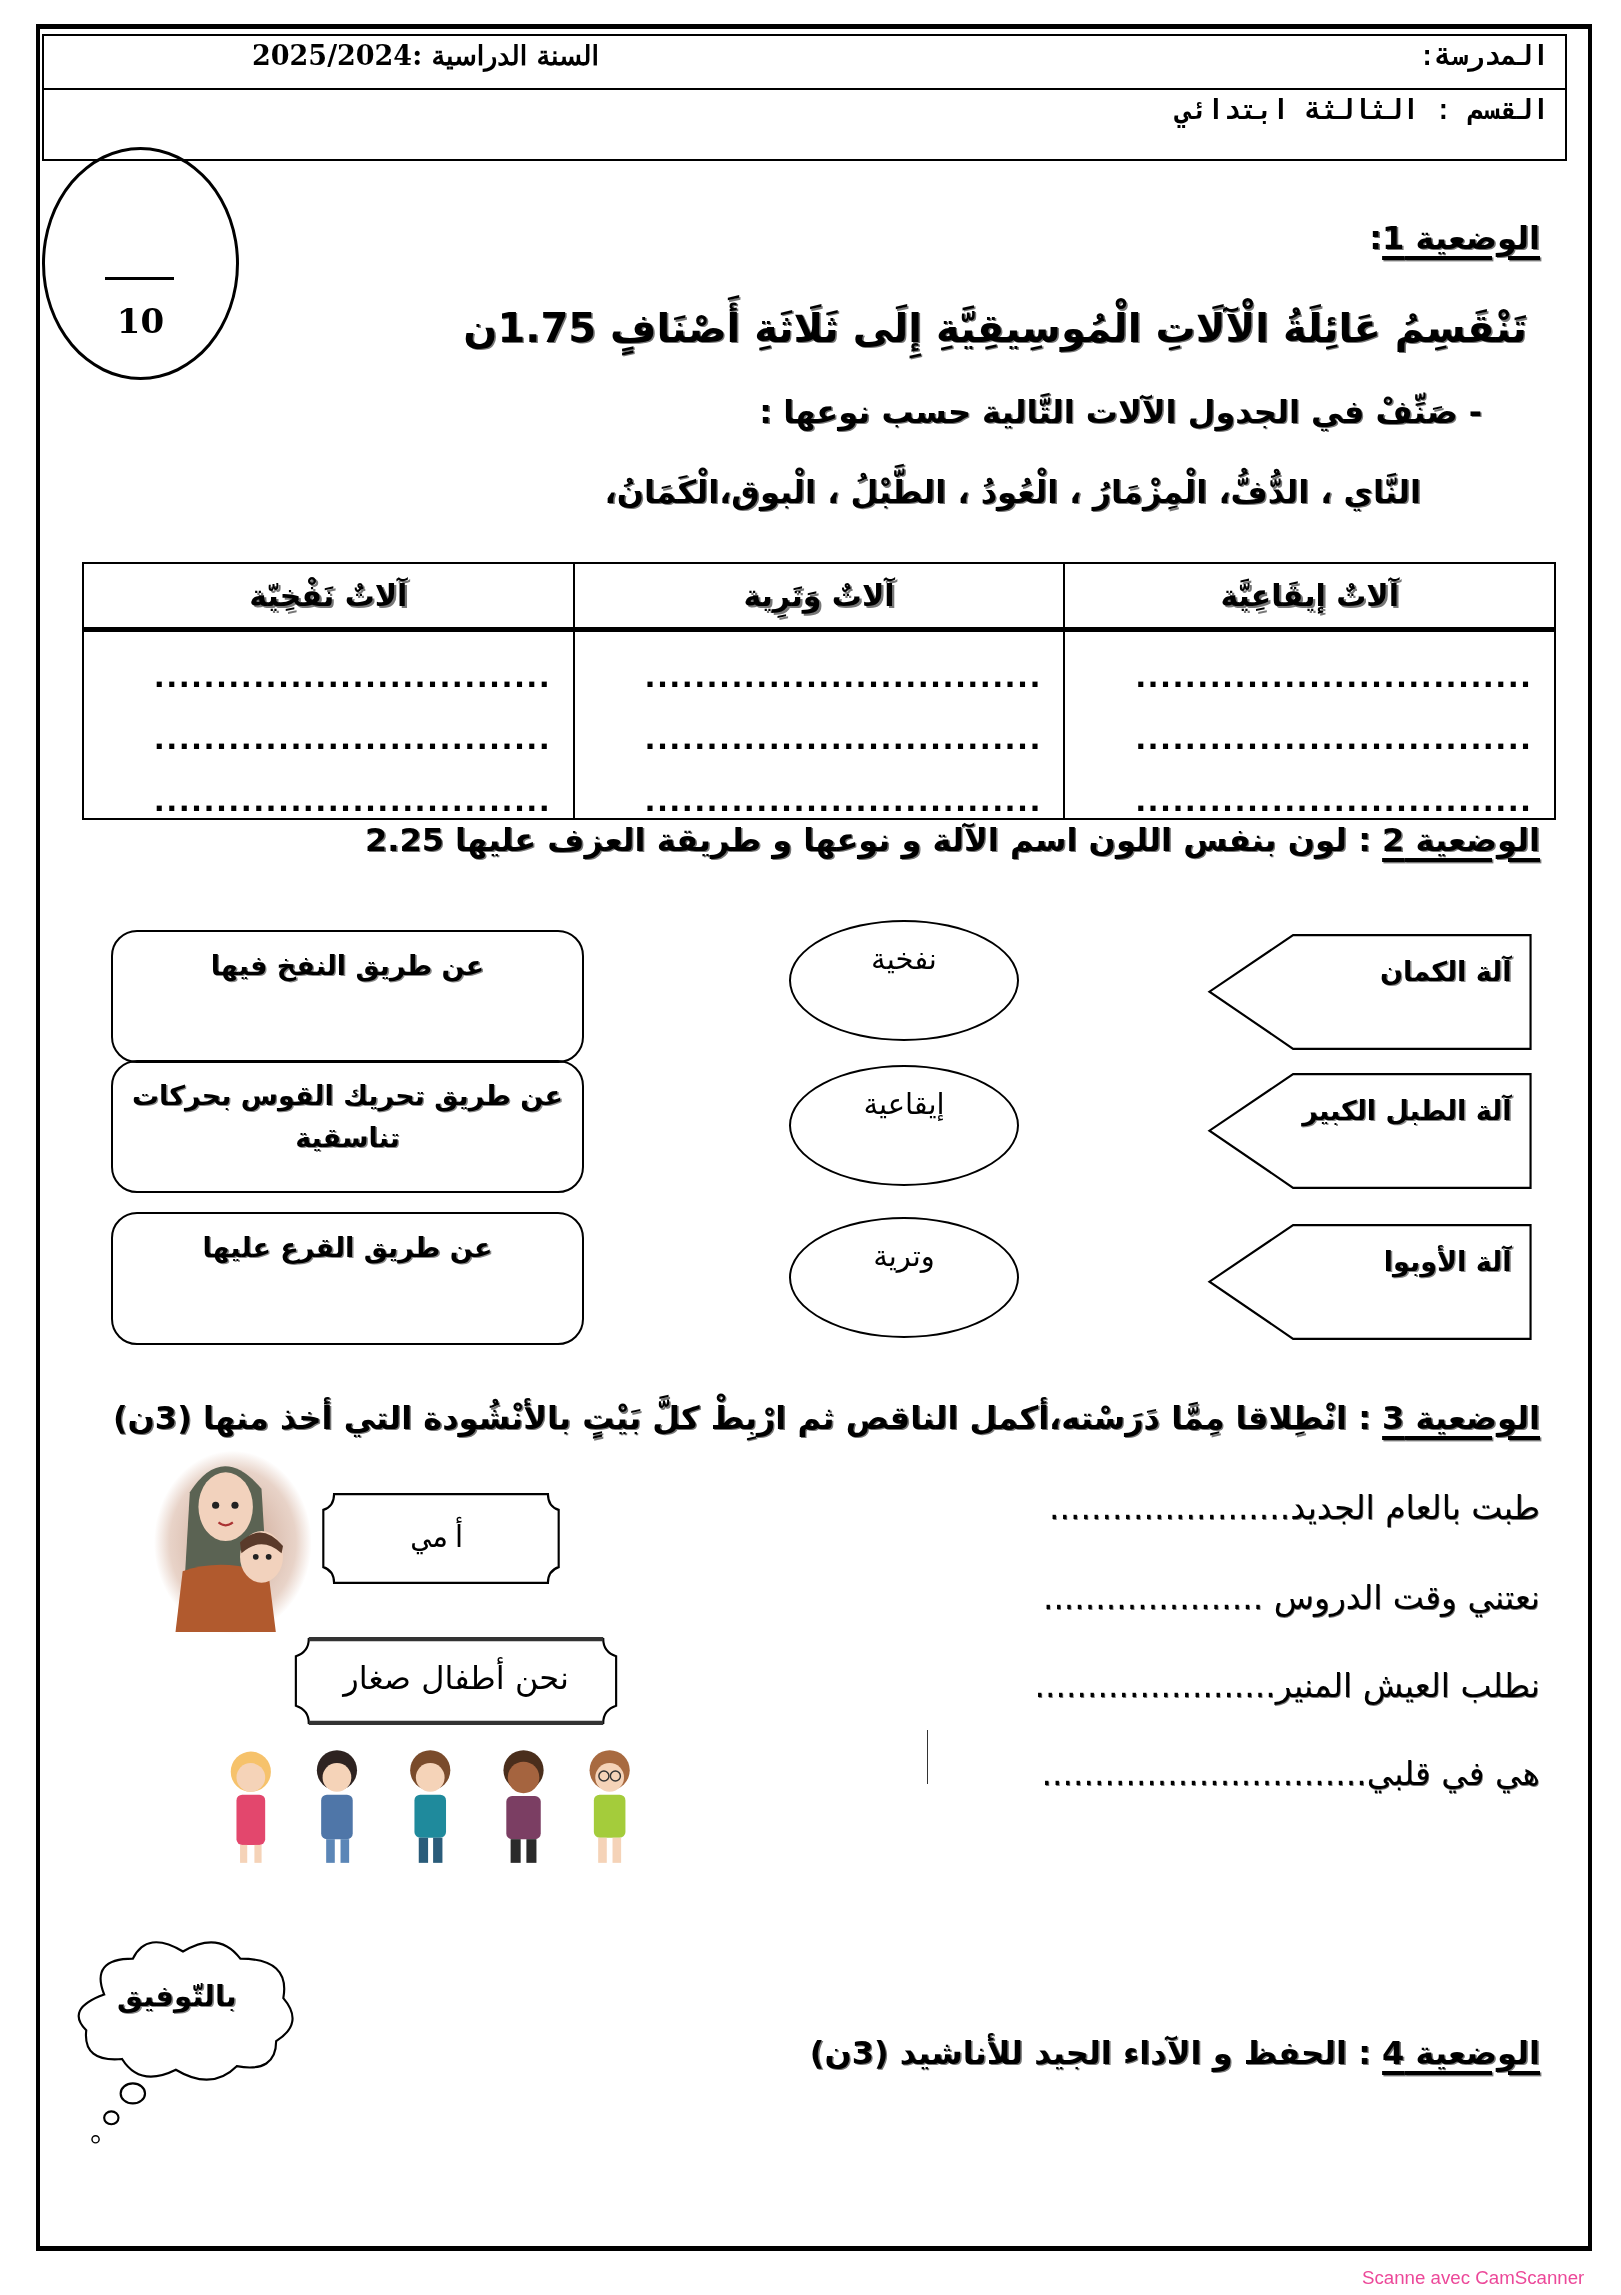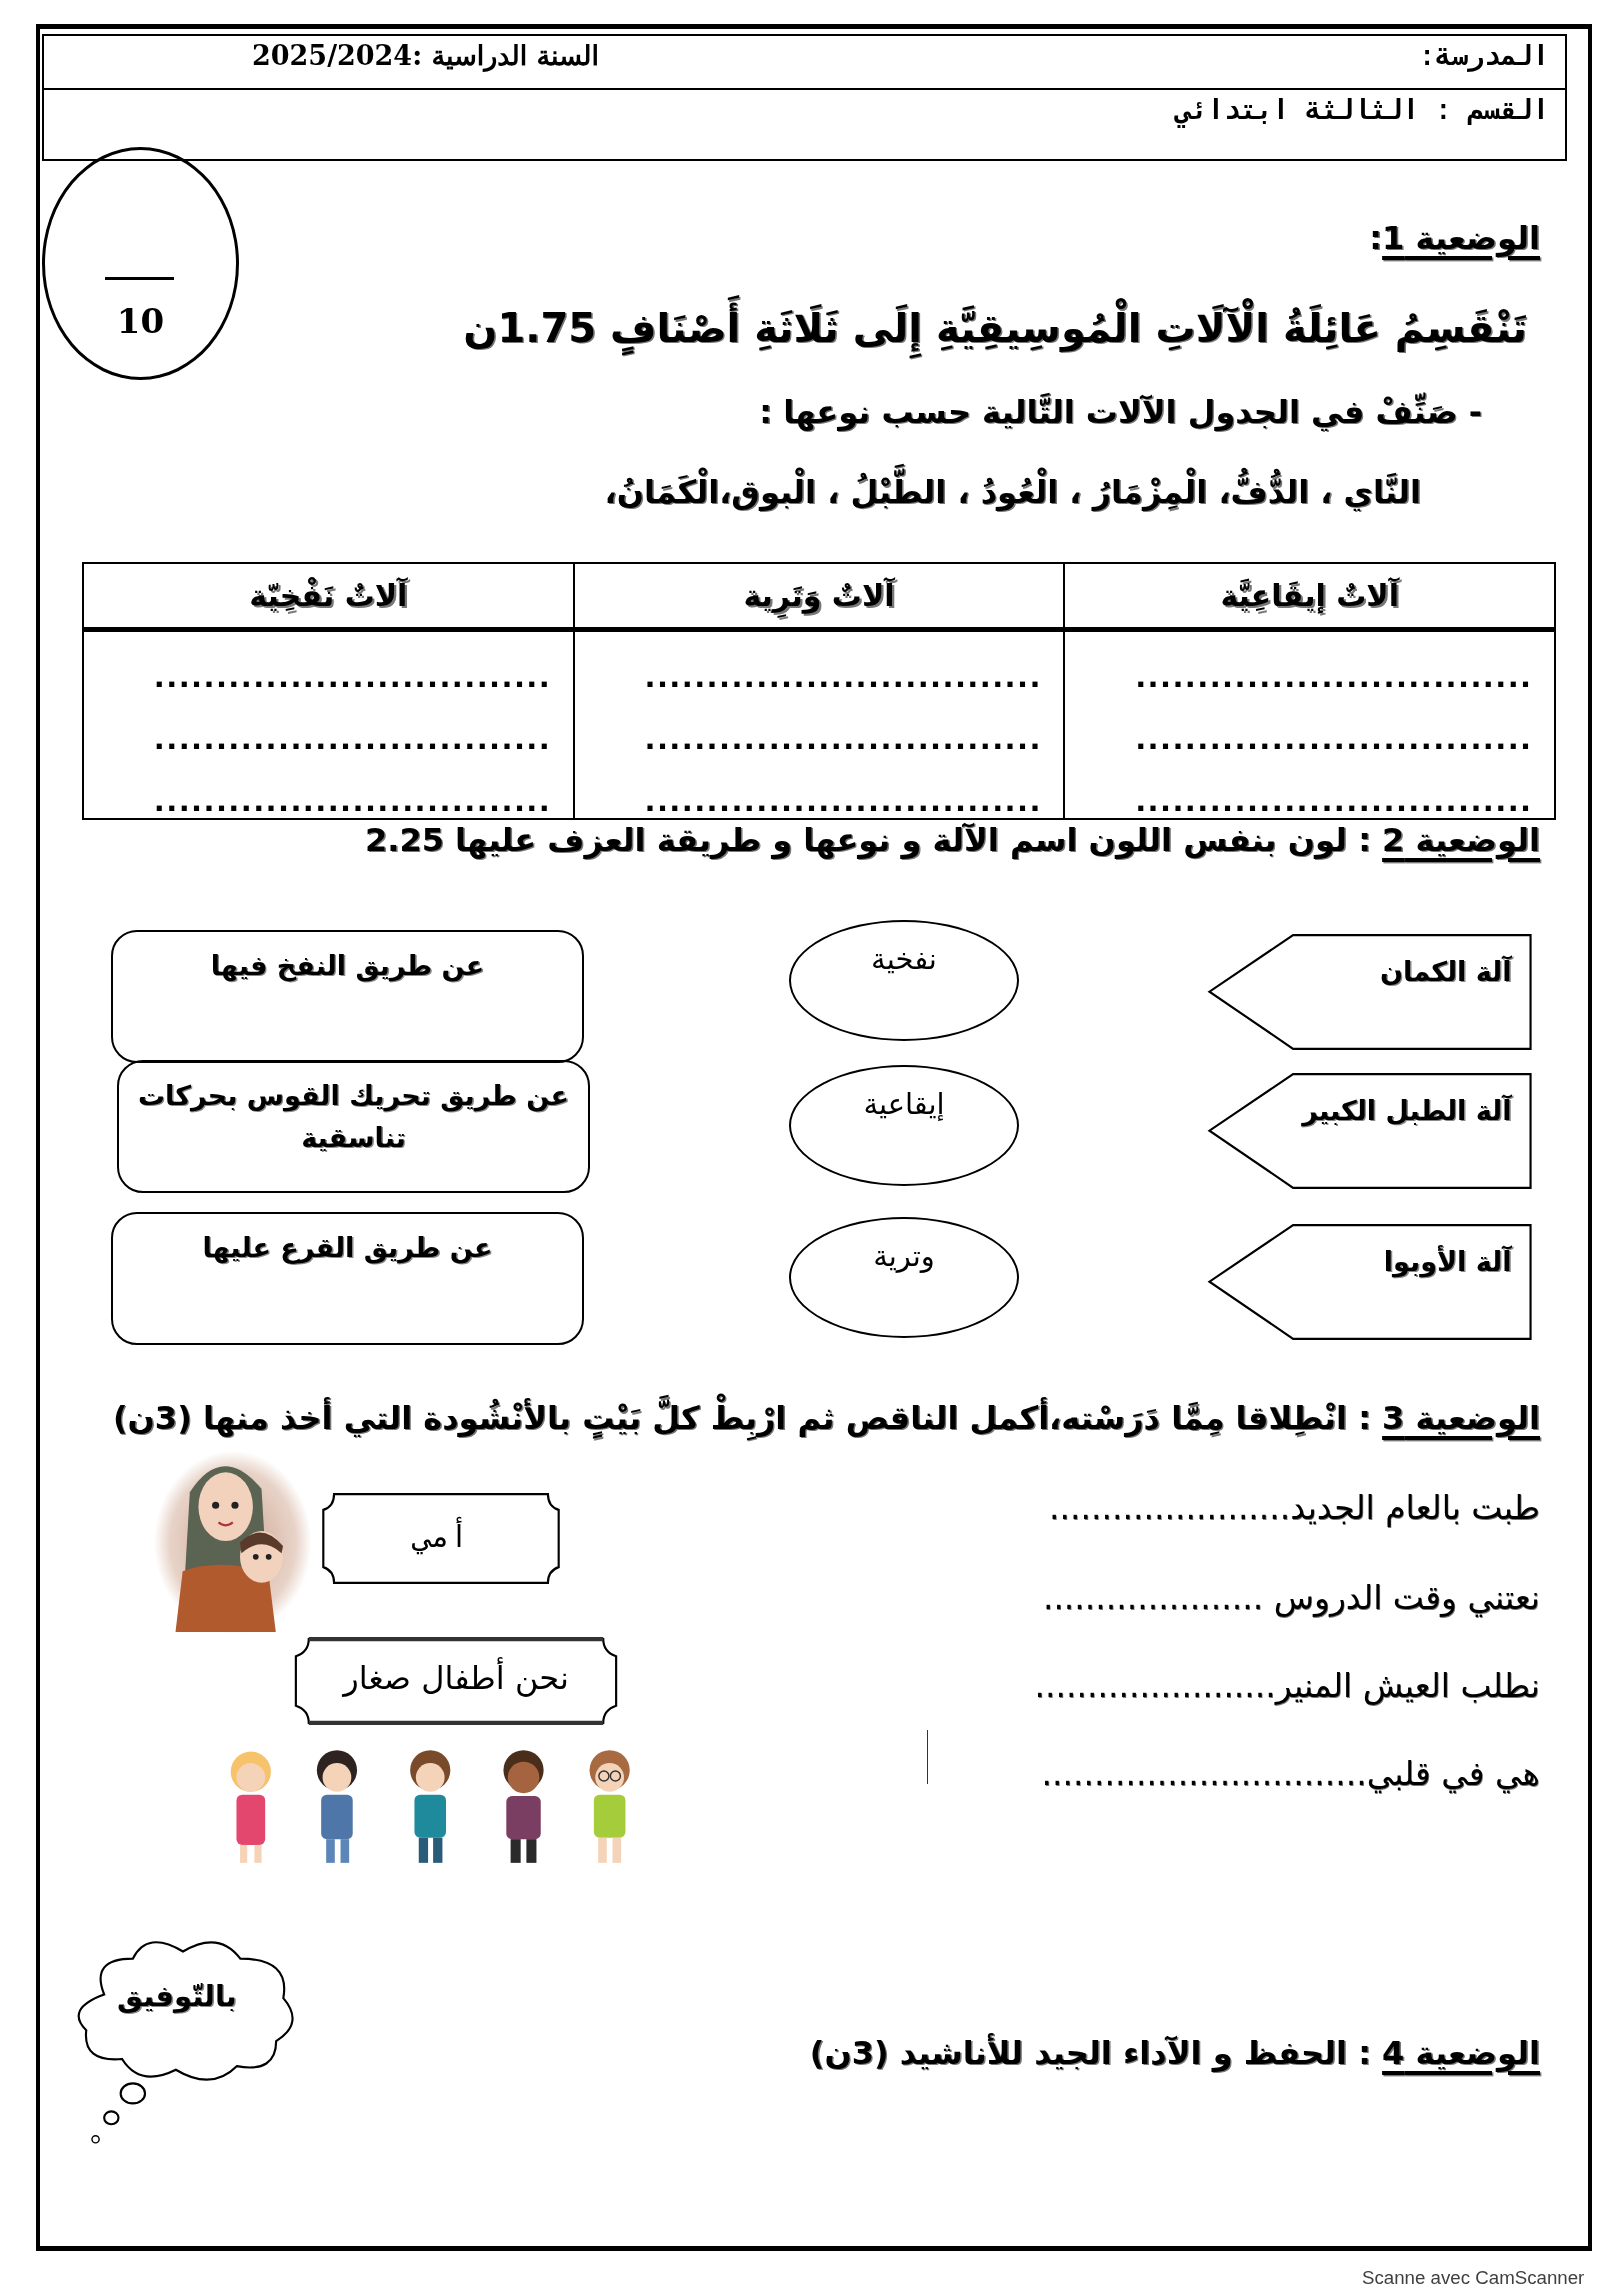--- a/index.html
+++ b/index.html
@@ -26,21 +26,21 @@
   .pent{position:absolute;width:326px;height:118px;}
   .pent svg{position:absolute;left:0;top:0;}
   .pent span{position:absolute;right:21.5px;top:23px;font-size:27px;font-weight:bold;direction:rtl;text-shadow:1.4px 1.4px 0 #888;white-space:nowrap;}
   .oval{position:absolute;width:230px;height:121px;border:2.2px solid #000;border-radius:50%;box-sizing:border-box;}
   .oval span{position:absolute;left:0;right:0;top:20px;text-align:center;font-size:29px;direction:rtl;}
   .rbox{position:absolute;width:473px;height:133px;border:2.2px solid #000;border-radius:26px;box-sizing:border-box;}
   .rbox span{position:absolute;left:14.3px;right:14.3px;top:13px;text-align:center;font-size:27px;font-weight:bold;direction:rtl;text-shadow:1.4px 1.4px 0 #888;line-height:1.55;}
   .song-line{position:absolute;font-size:33px;direction:rtl;white-space:nowrap;text-shadow:0.7px 0.7px 0 #777;}
   .label-box{position:absolute;}
   .label-box span{position:absolute;left:0;right:0;text-align:center;font-size:30px;direction:rtl;}
-  .footer-scan{position:absolute;left:1362px;top:2267px;font-size:18.7px;color:#404040;font-family:"Liberation Sans",sans-serif;}
+  .footer-scan{position:absolute;left:1362px;top:2267px;font-size:18.7px;color:#ec4899;font-family:"Liberation Sans",sans-serif;}
 </style>
 </head>
 <body>
 
 <div class="frame"></div>
 
 <div class="hdr">
   <div class="hdr-row">
     <div class="hdr-cell bold" style="right:16px;">المدرسة:</div>
     <div class="hdr-cell bold" style="left:208px;font-family:'DejaVu Serif','Liberation Serif',serif;">السنة الدراسية :2025/2024</div>
@@ -120,21 +120,21 @@
 <div class="oval" style="left:789px;top:1065px;">
     <span>إيقاعية</span>
   </div>
 <div class="oval" style="left:789px;top:1217px;">
     <span>وترية</span>
   </div>
 
 <div class="rbox" style="left:111px;top:924px;margin-top:6px;">
     <span>عن طريق النفخ فيها</span>
   </div>
-<div class="rbox" style="left:117px;top:1060px;padding-left:25px;">
+<div class="rbox" style="left:111px;top:1060px;padding-left:25px;">
     <span>عن طريق تحريك القوس بحركات تناسقية</span>
   </div>
 <div class="rbox" style="left:111px;top:1212px;">
     <span>عن طريق القرع عليها</span>
   </div>
 
 <div class="sec-title" style="right:82px;top:1399px;">
   <span class="u"><span>الوضعية </span><span>3</span></span><span> :</span><span> انْطِلاقا مِمَّا دَرَسْته،أكمل الناقص ثم ارْبِطْ  كلَّ بَيْتٍ بالأنْشُودة التي أخذ منها     (3ن)</span>
 </div>
 

